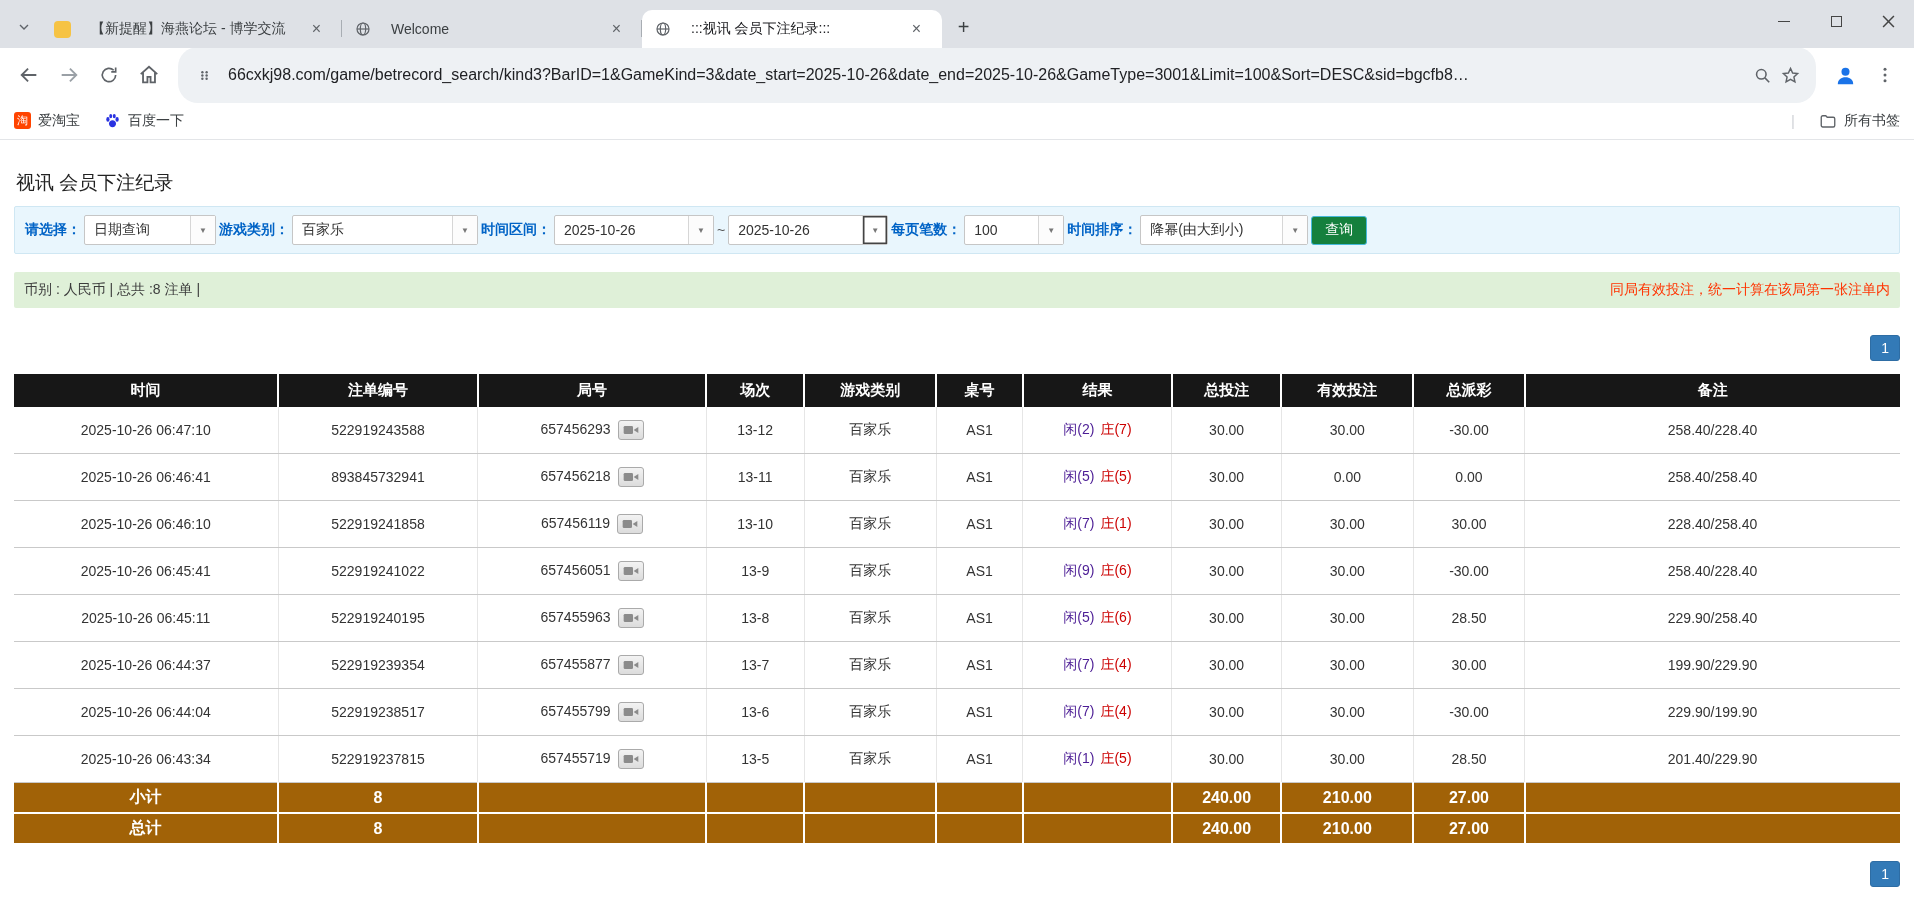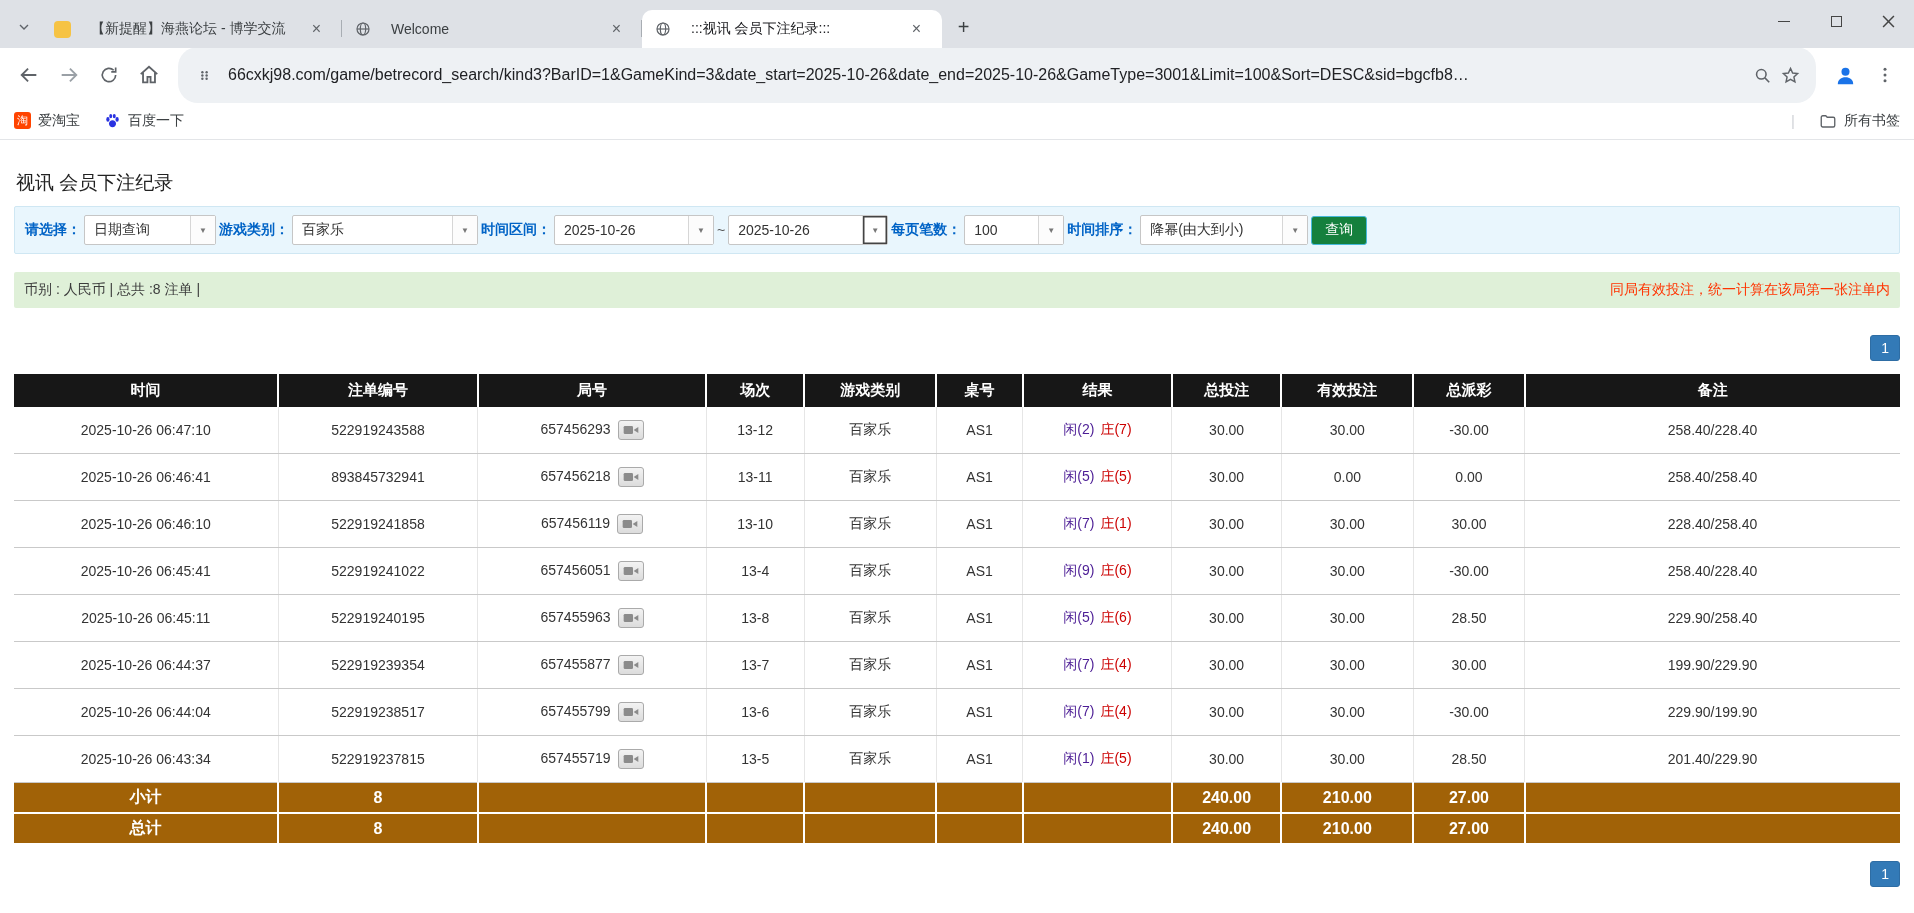--- a/index.html
+++ b/index.html
@@ -373,21 +373,21 @@
     <td>2025-10-26 06:45:41</td>
     <td>522919241022</td>
     <td>
       <span>657456051</span><span class="cam-btn">
               <svg viewBox="0 0 24 18" width="16" height="12">
                 <rect x="1" y="3" width="14" height="12" rx="2" fill="#8b8b8b"></rect>
                 <path d="M16 9l7-4.5v9L16 9z" fill="#8b8b8b"></path>
               </svg>
             </span>
     </td>
-    <td>13-4</td>
+    <td>13-9</td>
     <td>百家乐</td>
     <td>AS1</td>
     <td>
       <span class="res-player">闲(9)</span><span class="res-banker">庄(6)</span>
     </td>
     <td class="total-bet-link">30.00</td>
     <td>30.00</td>
     <td class="neg">-30.00</td>
     <td>258.40/228.40</td>
   </tr>

